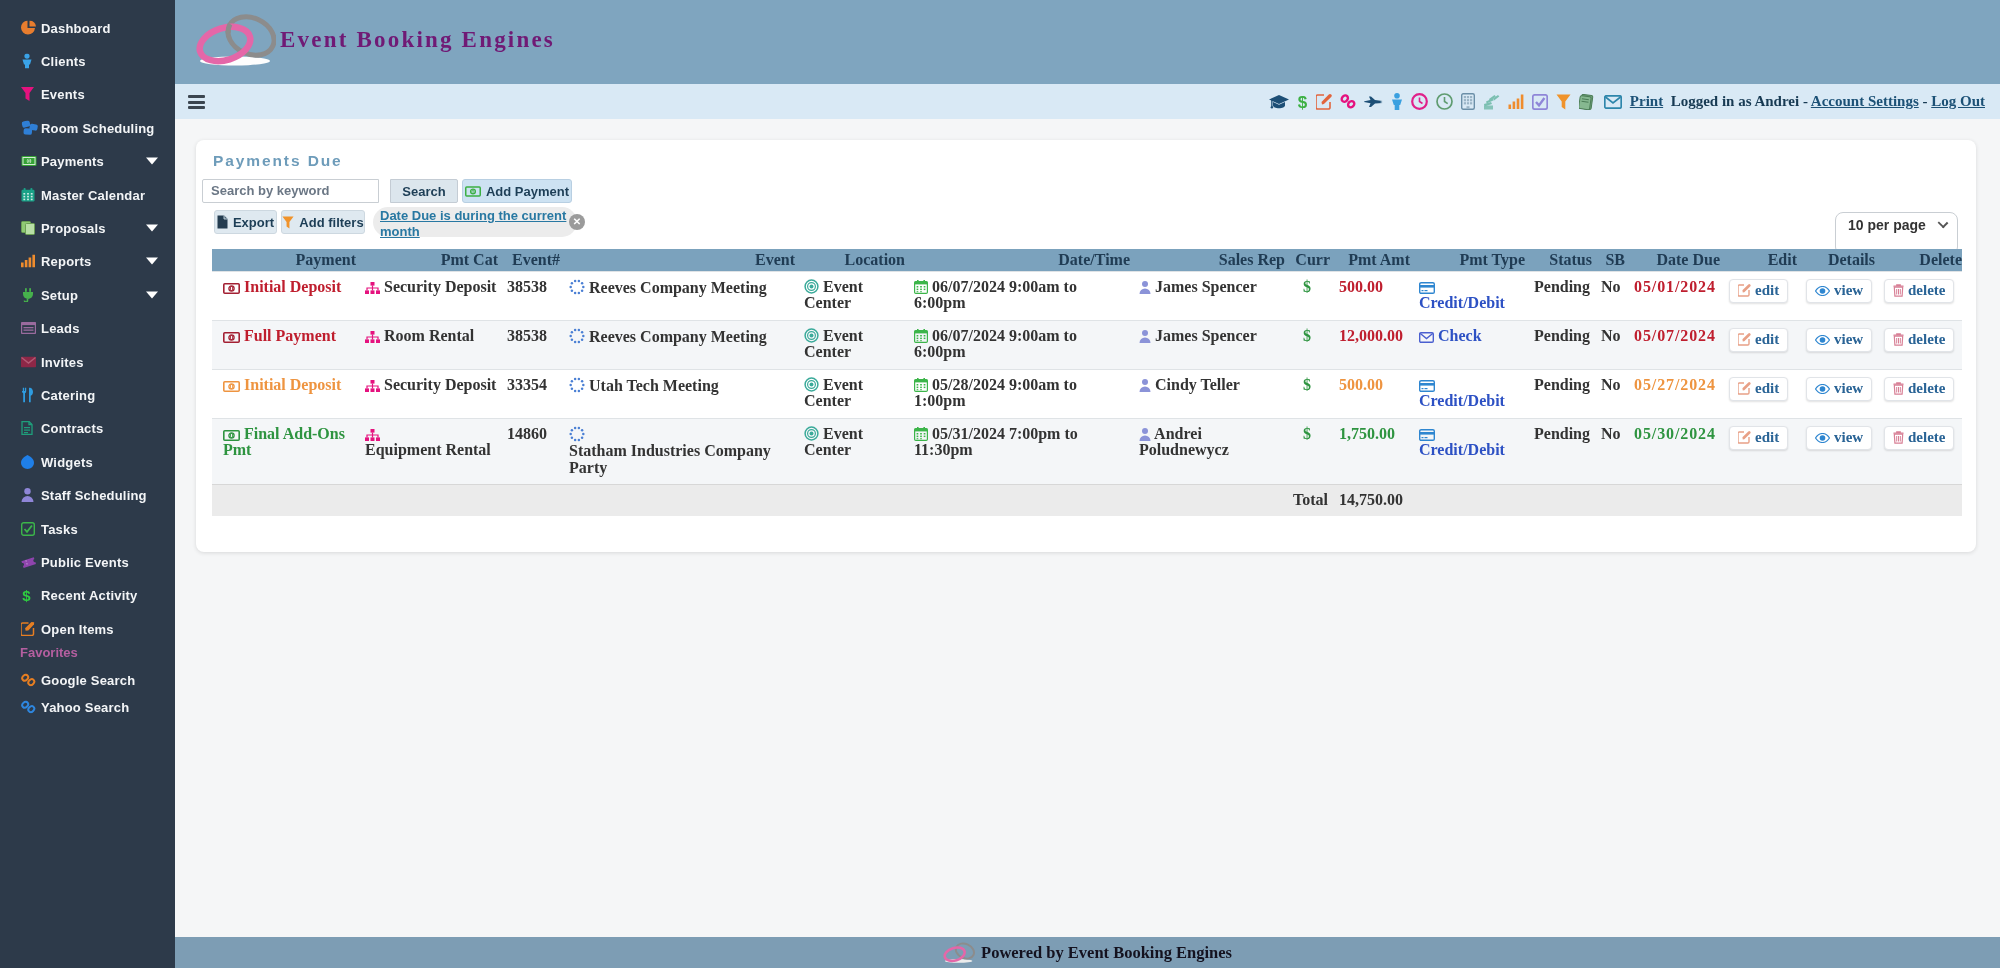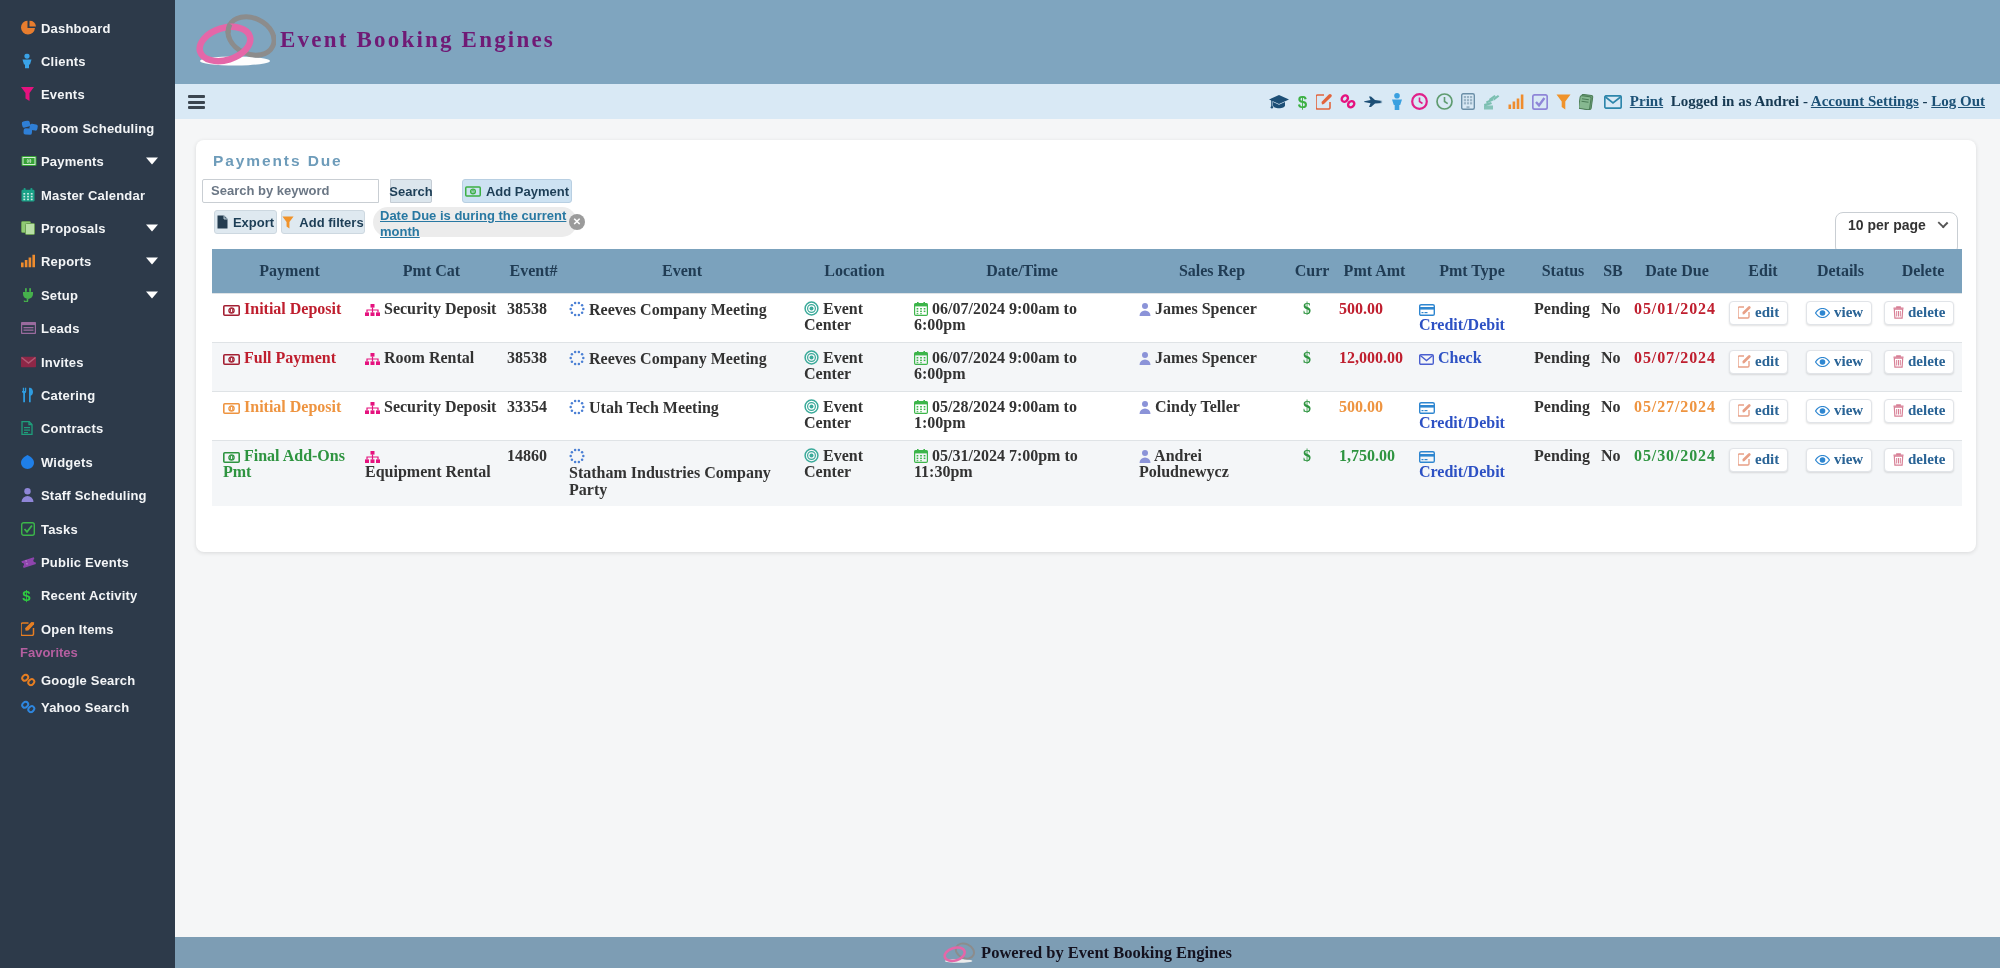--- a/index.html
+++ b/index.html
@@ -26,33 +26,33 @@
 .ticons { position:absolute; right:15px; top:0; height:35px; display:flex; align-items:center; }
 .ticons svg { margin-left:8px; }
 .ticons .txt { font-family:"Liberation Serif", serif; font-weight:700; font-size:15px; color:#173a53; margin-left:8px; white-space:nowrap; }
 .ticons a { color:#1c5176; text-decoration:underline; }
 
 
 .card { position:absolute; left:196px; top:140px; width:1780px; height:412px; background:#fff; border-radius:8px; box-shadow:0 1px 4px rgba(0,0,0,0.12); }
 .h1 { position:absolute; left:17px; top:12px; font-size:15.5px; font-weight:700; color:#6e9cba; letter-spacing:1.9px;text-align:right; }
 .srch { position:absolute; left:6px; top:39px; width:177px; height:24px; border:1px solid #c9ced3; background:#fff; border-radius:2px 0 0 2px; font-size:13px; font-weight:700; color:#6b7785; padding-left:8px; line-height:22px; }
 .btn { font-size:13px; font-weight:700; color:#1d3e56; display:inline-flex; align-items:center; justify-content:center; white-space:nowrap; }
-.bsearch { position:absolute; left:194px; top:39px; width:42px; height:24px; background:#dce6ed; border:1px solid #c4ccd4; border-radius:0 2px 2px 0;text-align:center; }
+.bsearch { position:absolute; left:194px; top:39px; width:68px; height:24px; background:#dce6ed; border:1px solid #c4ccd4; border-radius:0 2px 2px 0;text-align:center; }
 .baddpay { position:absolute; left:266px; top:39px; width:110px; height:24px; background:#cde2f2; border:1px solid #b8cfe2; border-radius:3px; }
 .bexport { position:absolute; left:18px; top:70px; width:63px; height:24px; background:#dfe9f0; border:1px solid #cdd8e0; border-radius:3px; }
 .bfilters { position:absolute; left:85px; top:70px; width:84px; height:24px; background:#dfe9f0; border:1px solid #cdd8e0; border-radius:3px; }
 .chip { position:absolute; left:177px; top:67px; width:204px; height:30px; background:#ececec; border-radius:15px; }
 .chip .ctext { position:absolute; left:7px; top:1px; width:202px; font-size:13px; font-weight:700; color:#2878a2; text-decoration:underline; line-height:16px; }
 .chip .cx { position:absolute; right:-8px; top:7px; width:16px; height:16px; border-radius:50%; background:#9b9b9b; color:#fff; font-size:10px; font-weight:700; text-align:center; line-height:16px; }
 .pager { position:absolute; left:1639px; top:72px; width:123px; height:43px; background:#fff; border:1px solid #c9ced3; border-radius:8px; font-size:14px; font-weight:700; color:#333; line-height:24px; padding-left:12px; }
 .pager .chev { position:absolute; right:10px; top:8px; width:8px; height:8px; border-right:2px solid #555; border-bottom:2px solid #555; transform:rotate(45deg) scale(1,0.9); margin-top:-2px;}
 
 
 table { position:absolute; left:16px; top:109px; width:1750px; border-collapse:collapse; table-layout:fixed; font-family:"Liberation Serif", serif; font-weight:700; font-size:16px; color:#333; }
-th { background:#7ba2bd; color:#203c54; text-align:center; font-size:16px; height:44px; padding:0 0 0 9px; vertical-align:middle; }
+th { background:#7ba2bd; color:#203c54; text-align:right; font-size:16px; height:22px; padding:0 0 0 9px; vertical-align:middle; }
 td { padding:7px 4px 8px 9px; vertical-align:top; line-height:16.5px; border-top:1px solid #dfe3e6; }
 tr.alt td { background:#f4f6f8; }
 td.c1, th.c1 { padding-left:11px; }
 .tfoot td { background:#ebebeb; border-top:1px solid #d7d7d7; padding-top:7px; padding-bottom:7px; color:#333; }
 .red { color:#bf1e2e; }
 .org { color:#ee9440; }
 .grn { color:#2e9440; }
 .blu { color:#2d51c4; }
 .icn { display:inline-block; vertical-align:-2px; }
 .cur { padding-left:18px !important; }
@@ -725,20 +725,26 @@
           <td><span class="abtn"><svg width="15" height="10" viewBox="0 0 15 10">
                 <path d="M0.5 5 C3 1.2 5 0.5 7.5 0.5 S12 1.2 14.5 5 C12 8.8 10 9.5 7.5 9.5 S3 8.8 0.5 5 Z" fill="none" stroke="#2e86d0" stroke-width="1.2"></path>
                 <circle cx="7.5" cy="5" r="2.8" fill="#2e86d0"></circle>
               </svg>view</span></td>
           <td><span class="abtn"><svg width="11" height="13" viewBox="0 0 11 13">
                 <path d="M0.5 2.2 h10 M3.8 2 V0.8 h3.4 V2" fill="none" stroke="#d87f95" stroke-width="1.3"></path>
                 <path d="M1.3 3.2 h8.4 l-0.6 9 h-7.2 z" fill="none" stroke="#d87f95" stroke-width="1.2"></path>
                 <path d="M3.7 5 v5.5 M5.5 5 v5.5 M7.3 5 v5.5" stroke="#d87f95" stroke-width="1"></path>
               </svg>delete</span></td>
         </tr>
+        <tr class="tfoot">
+          <td colspan="7"></td>
+          <td style="padding-left:8px">Total</td>
+          <td>14,750.00</td>
+          <td colspan="7"></td>
+        </tr>
       </tbody>
     </table>
 </div>
 
 <div class="footer">
     <div class="fin"><svg width="32" height="26" viewBox="0 0 80 66" style="margin-right:6px">
         <ellipse cx="39" cy="53" rx="35" ry="4.5" fill="#ececec"></ellipse>
         <g transform="rotate(25 55 28)">
           <ellipse cx="55" cy="28" rx="24" ry="18" fill="none" stroke="#8c8c8c" stroke-width="5"></ellipse>
         </g>

